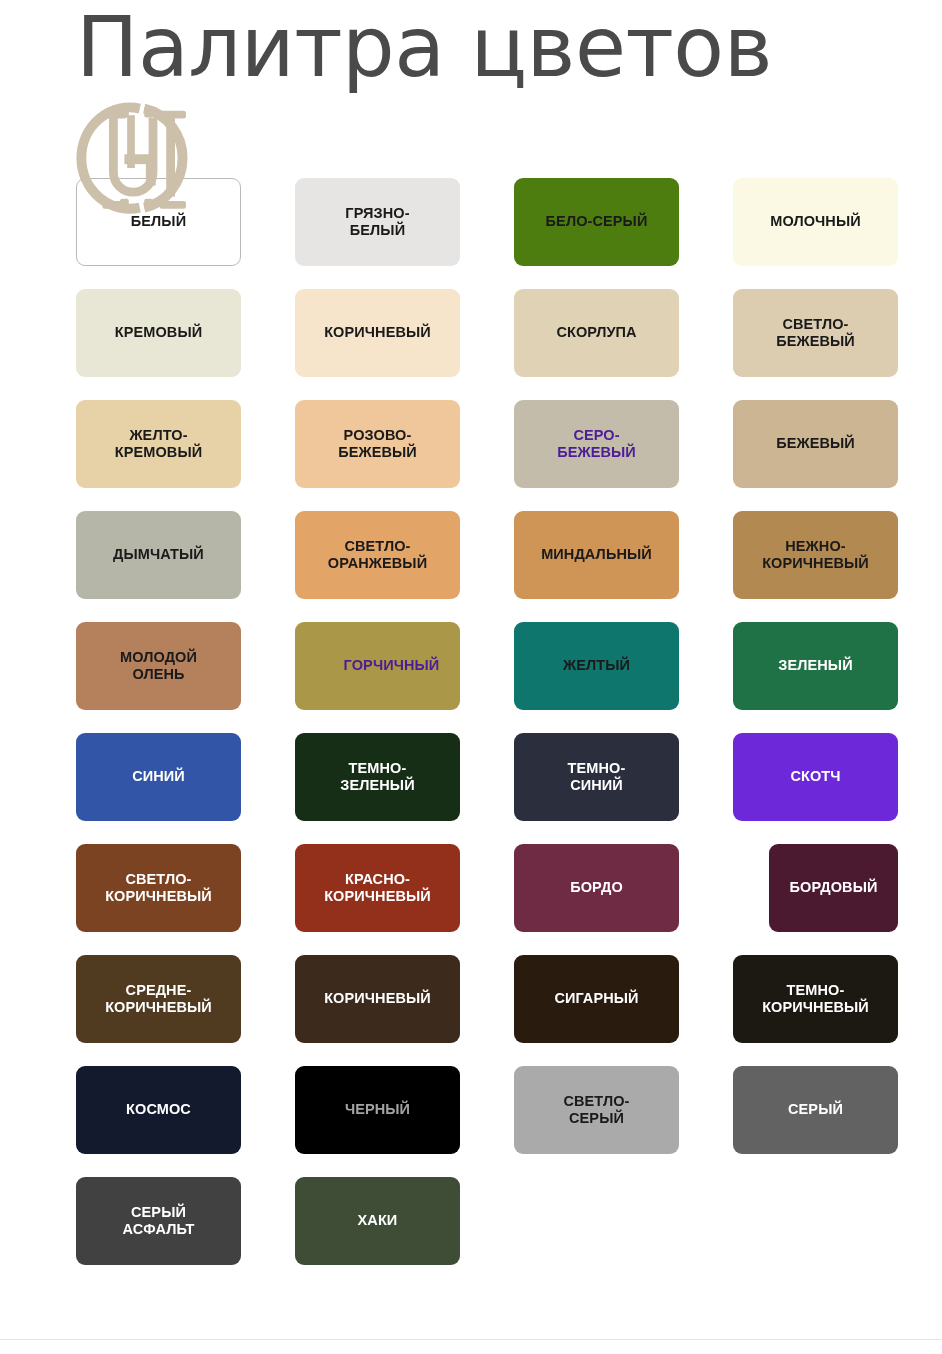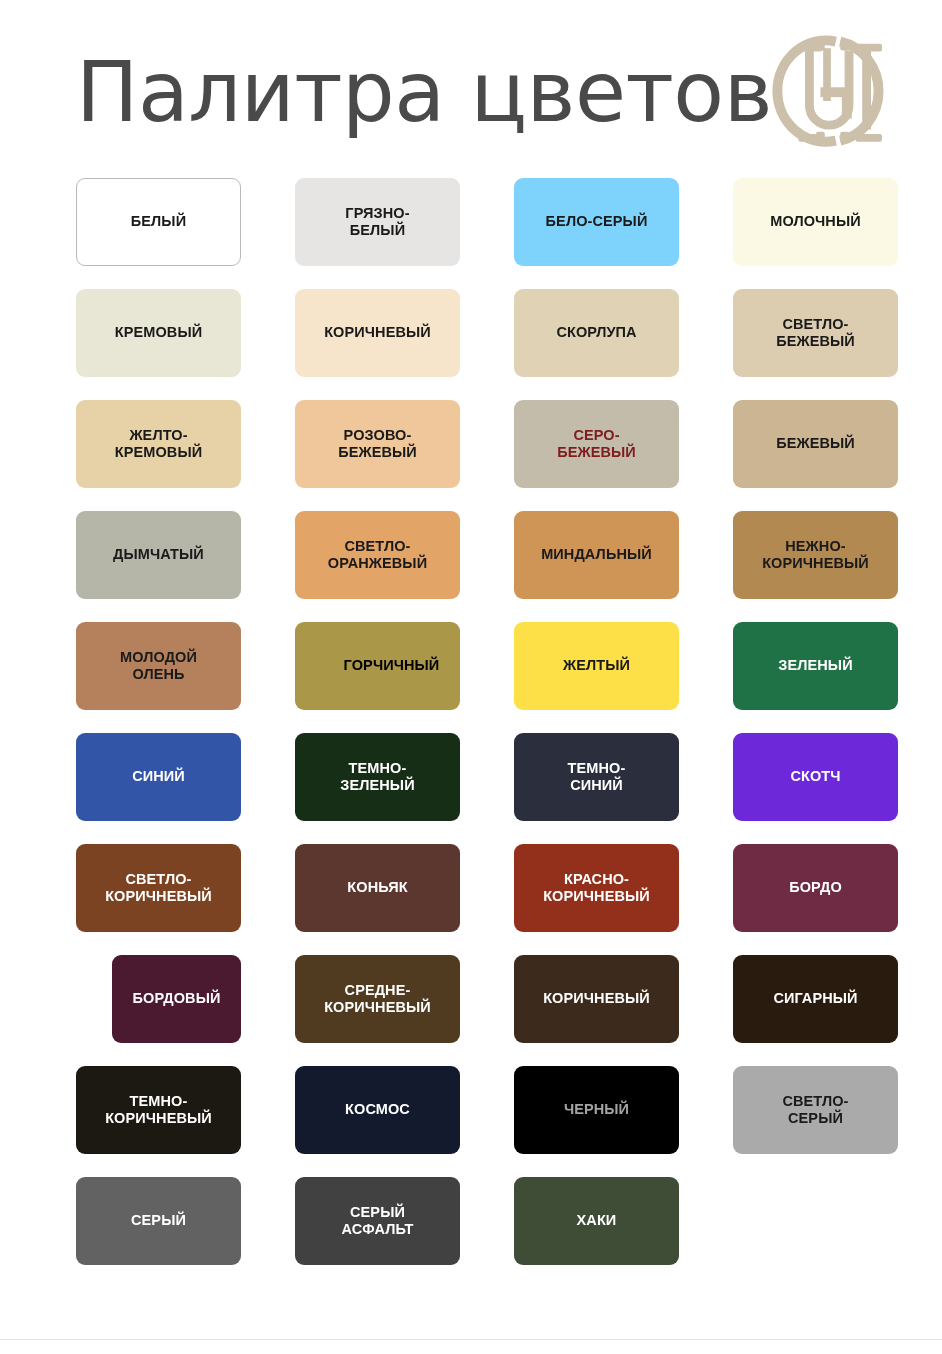--- a/index.html
+++ b/index.html
@@ -23,23 +23,24 @@
     position: relative;
     box-sizing: border-box;
   }
 
   
   #header {
     position: relative;
     height: 178px;
     padding: 0 36px 0 76px;
     display: flex;
-    align-items: center;
+    align-items: flex-start;
     justify-content: space-between;
     box-sizing: border-box;
+    flex-direction: column;
   }
 
   #page-title {
     font-size: 83px;
     line-height: 1;
     font-weight: 400;
     color: #4a4a4a;
     letter-spacing: -0.5px;
     white-space: nowrap;
     font-family: "DejaVu Sans", "Liberation Sans", sans-serif;
@@ -140,21 +141,21 @@
   </div>
 
   <div id="palette-grid">
       <div class="swatch bordered" style="background: rgb(255, 255, 255);">
         <span class="swatch-label" style="color: rgb(26, 26, 26);">БЕЛЫЙ</span>
       </div>
       <div class="swatch" style="background: rgb(230, 229, 227);">
         <span class="swatch-label" style="color: rgb(26, 26, 26);">ГРЯЗНО-
 БЕЛЫЙ</span>
       </div>
-      <div class="swatch" style="background: #7dd3fc;">
+      <div class="swatch" style="background: #4d7c0f;">
         <span class="swatch-label" style="color: rgb(26, 26, 26);">БЕЛО-СЕРЫЙ</span>
       </div>
       <div class="swatch" style="background: rgb(251, 248, 227);">
         <span class="swatch-label" style="color: rgb(26, 26, 26);">МОЛОЧНЫЙ</span>
       </div>
       <div class="swatch" style="background: rgb(232, 231, 213);">
         <span class="swatch-label" style="color: rgb(26, 26, 26);">КРЕМОВЫЙ</span>
       </div>
       <div class="swatch" style="background: rgb(246, 228, 203);">
         <span class="swatch-label" style="color: rgb(26, 26, 26);">КОРИЧНЕВЫЙ</span>
@@ -168,21 +169,21 @@
       </div>
       <div class="swatch" style="background: rgb(230, 210, 166);">
         <span class="swatch-label" style="color: rgb(26, 26, 26);">ЖЕЛТО-
 КРЕМОВЫЙ</span>
       </div>
       <div class="swatch" style="background: rgb(240, 199, 154);">
         <span class="swatch-label" style="color: rgb(26, 26, 26);">РОЗОВО-
 БЕЖЕВЫЙ</span>
       </div>
       <div class="swatch" style="background: rgb(195, 188, 171);">
-        <span class="swatch-label" style="color: #7f1d1d;">СЕРО-
+        <span class="swatch-label" style="color: #4c1d95;">СЕРО-
 БЕЖЕВЫЙ</span>
       </div>
       <div class="swatch" style="background: rgb(204, 181, 147);">
         <span class="swatch-label" style="color: rgb(26, 26, 26);">БЕЖЕВЫЙ</span>
       </div>
       <div class="swatch" style="background: rgb(181, 181, 168);">
         <span class="swatch-label" style="color: rgb(26, 26, 26);">ДЫМЧАТЫЙ</span>
       </div>
       <div class="swatch" style="background: rgb(227, 164, 104);">
         <span class="swatch-label" style="color: rgb(26, 26, 26);">СВЕТЛО-
@@ -193,23 +194,23 @@
       </div>
       <div class="swatch" style="background: rgb(178, 137, 80);">
         <span class="swatch-label" style="color: rgb(26, 26, 26);">НЕЖНО-
 КОРИЧНЕВЫЙ</span>
       </div>
       <div class="swatch" style="background: rgb(181, 128, 92); text-align: center;">
         <span class="swatch-label" style="color: rgb(26, 26, 26);">МОЛОДОЙ
 ОЛЕНЬ</span>
       </div>
       <div class="swatch" style="background: rgb(171, 151, 72);">
-        <span class="swatch-label" style="color: #000000; padding-left: 28px;">ГОРЧИЧНЫЙ</span>
-      </div>
-      <div class="swatch" style="background: #fde047;">
+        <span class="swatch-label" style="color: #4c1d95; padding-left: 28px;">ГОРЧИЧНЫЙ</span>
+      </div>
+      <div class="swatch" style="background: #0f766e;">
         <span class="swatch-label" style="color: rgb(26, 26, 26);">ЖЕЛТЫЙ</span>
       </div>
       <div class="swatch" style="background: rgb(30, 114, 70);">
         <span class="swatch-label" style="color: rgb(255, 255, 255);">ЗЕЛЕНЫЙ</span>
       </div>
       <div class="swatch" style="background: rgb(51, 85, 168);">
         <span class="swatch-label" style="color: rgb(255, 255, 255);">СИНИЙ</span>
       </div>
       <div class="swatch" style="background: rgb(22, 45, 22);">
         <span class="swatch-label" style="color: rgb(255, 255, 255);">ТЕМНО-
@@ -219,23 +220,20 @@
         <span class="swatch-label" style="color: rgb(255, 255, 255);">ТЕМНО-
 СИНИЙ</span>
       </div>
       <div class="swatch" style="background: #6d28d9;">
         <span class="swatch-label" style="color: rgb(255, 255, 255);">СКОТЧ</span>
       </div>
       <div class="swatch" style="background: rgb(123, 67, 34);">
         <span class="swatch-label" style="color: rgb(255, 255, 255);">СВЕТЛО-
 КОРИЧНЕВЫЙ</span>
       </div>
-      <div class="swatch" style="background: rgb(92, 55, 48);">
-        <span class="swatch-label" style="color: rgb(255, 255, 255);">КОНЬЯК</span>
-      </div>
       <div class="swatch" style="background: rgb(147, 48, 27);">
         <span class="swatch-label" style="color: rgb(255, 255, 255);">КРАСНО-
 КОРИЧНЕВЫЙ</span>
       </div>
       <div class="swatch" style="background: rgb(111, 43, 68);">
         <span class="swatch-label" style="color: rgb(255, 255, 255);">БОРДО</span>
       </div>
       <div class="swatch" style="background: rgb(76, 26, 48); margin-left: 36px;">
         <span class="swatch-label" style="color: rgb(255, 255, 255);">БОРДОВЫЙ</span>
       </div>

